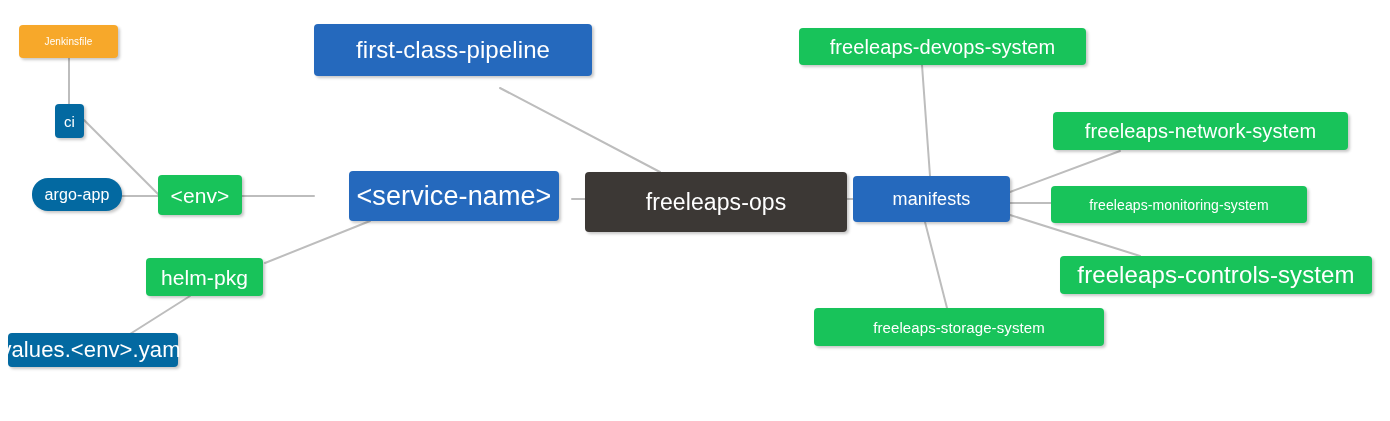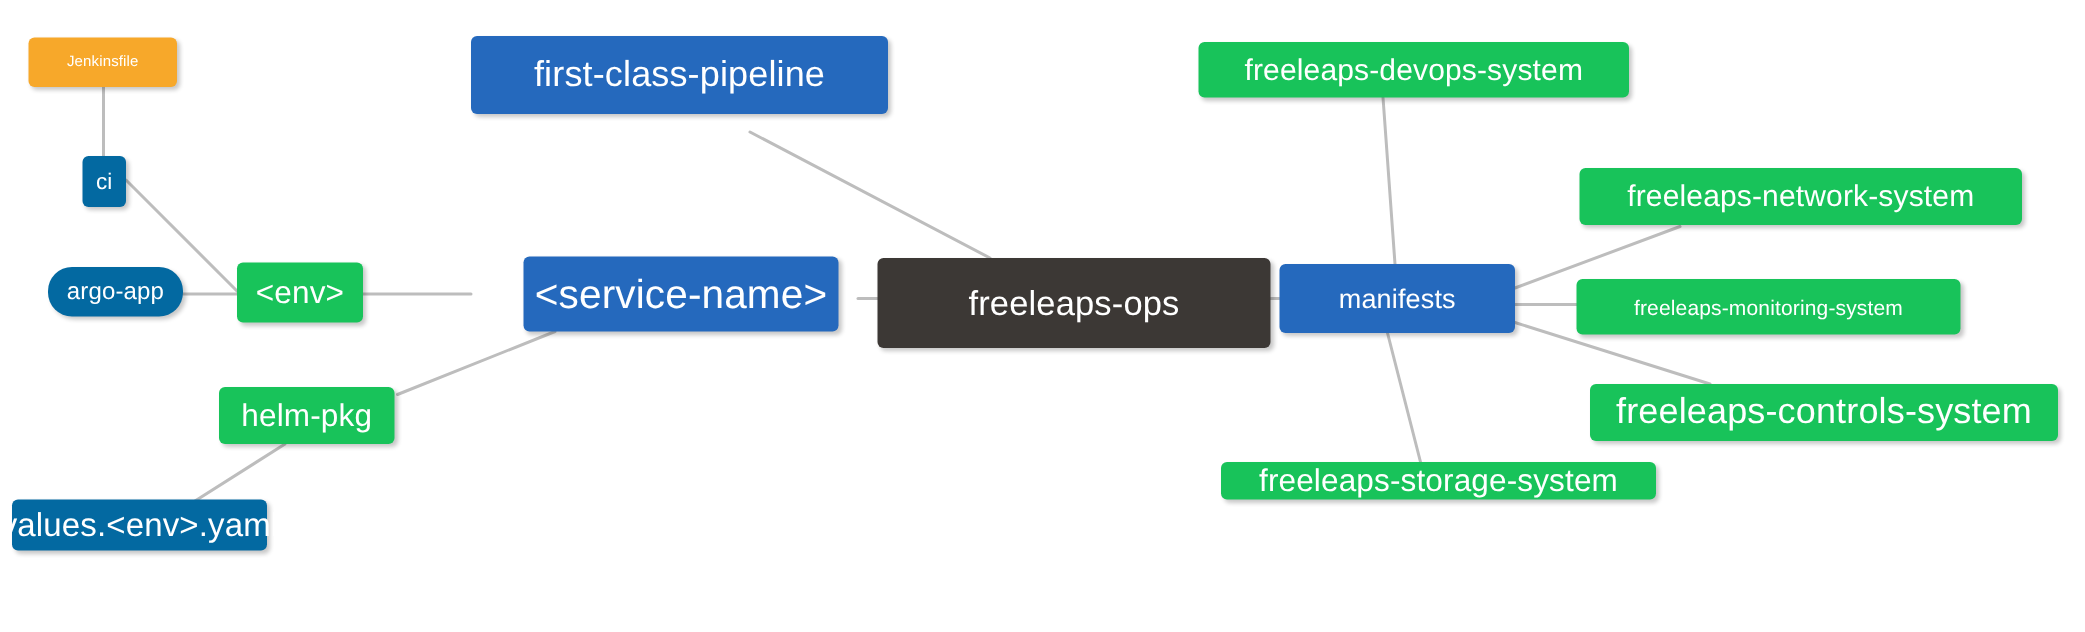--- a/index.html
+++ b/index.html
@@ -110,17 +110,17 @@
       </div>
       <div class="mm-node c-green" style="left: 1053px; top: 112px; width: 295px; height: 38px; font-size: 20px;">
         <span class="mm-label">freeleaps-network-system</span>
       </div>
       <div class="mm-node c-green" style="left: 1051px; top: 186px; width: 256px; height: 37px; font-size: 14px;">
         <span class="mm-label">freeleaps-monitoring-system</span>
       </div>
       <div class="mm-node c-green" style="left: 1060px; top: 256px; width: 312px; height: 38px; font-size: 24px; text-align: right;">
         <span class="mm-label">freeleaps-controls-system</span>
       </div>
-      <div class="mm-node c-green" style="left: 814px; top: 308px; width: 290px; height: 25px; font-size: 21px;">
+      <div class="mm-node c-green" style="left: 814px; top: 308px; width: 290px; height: 38px; font-size: 15px;">
         <span class="mm-label">freeleaps-storage-system</span>
       </div>
     </div>
 </div>
 
 </body></html>

